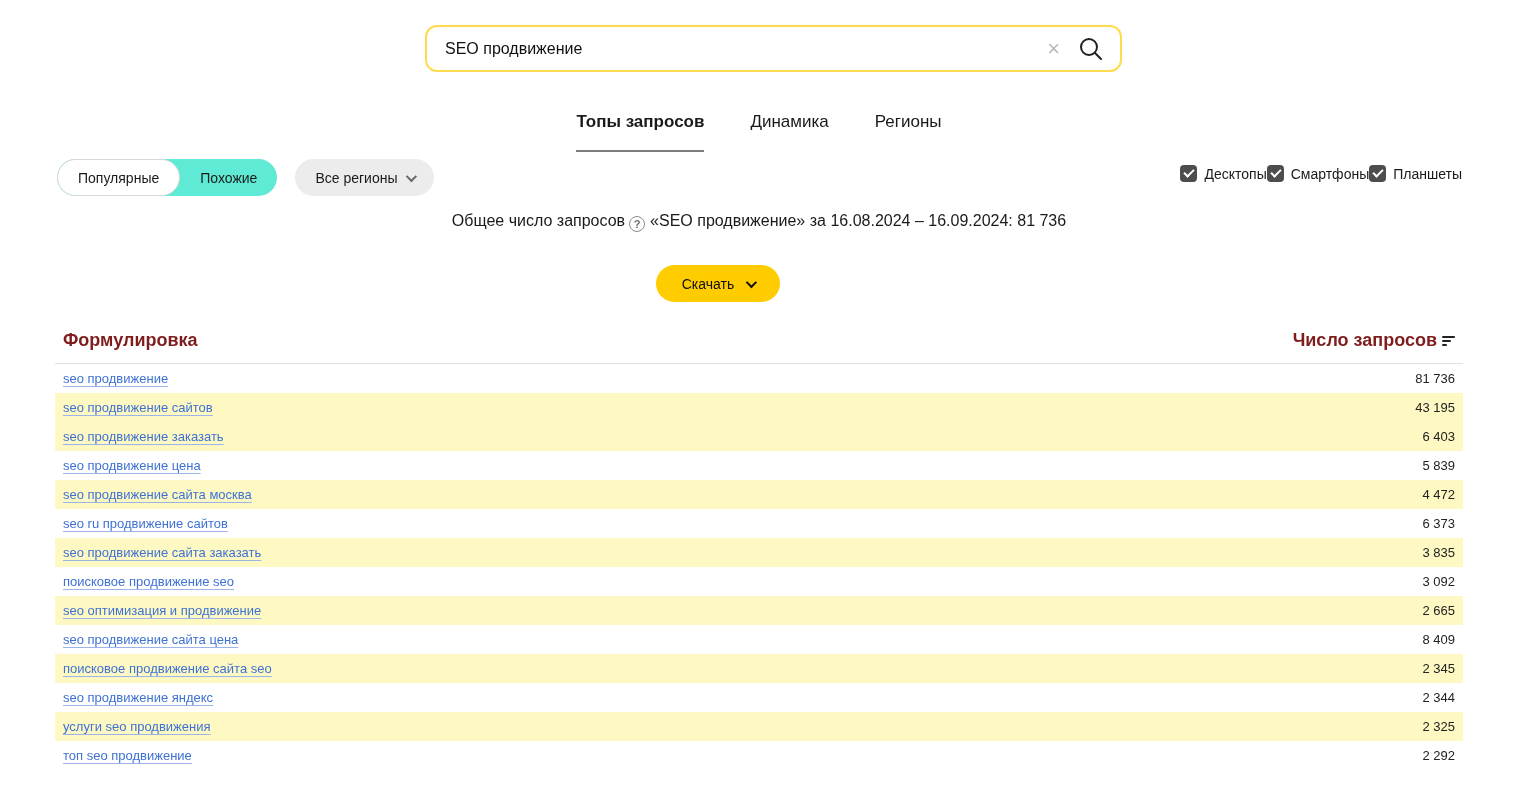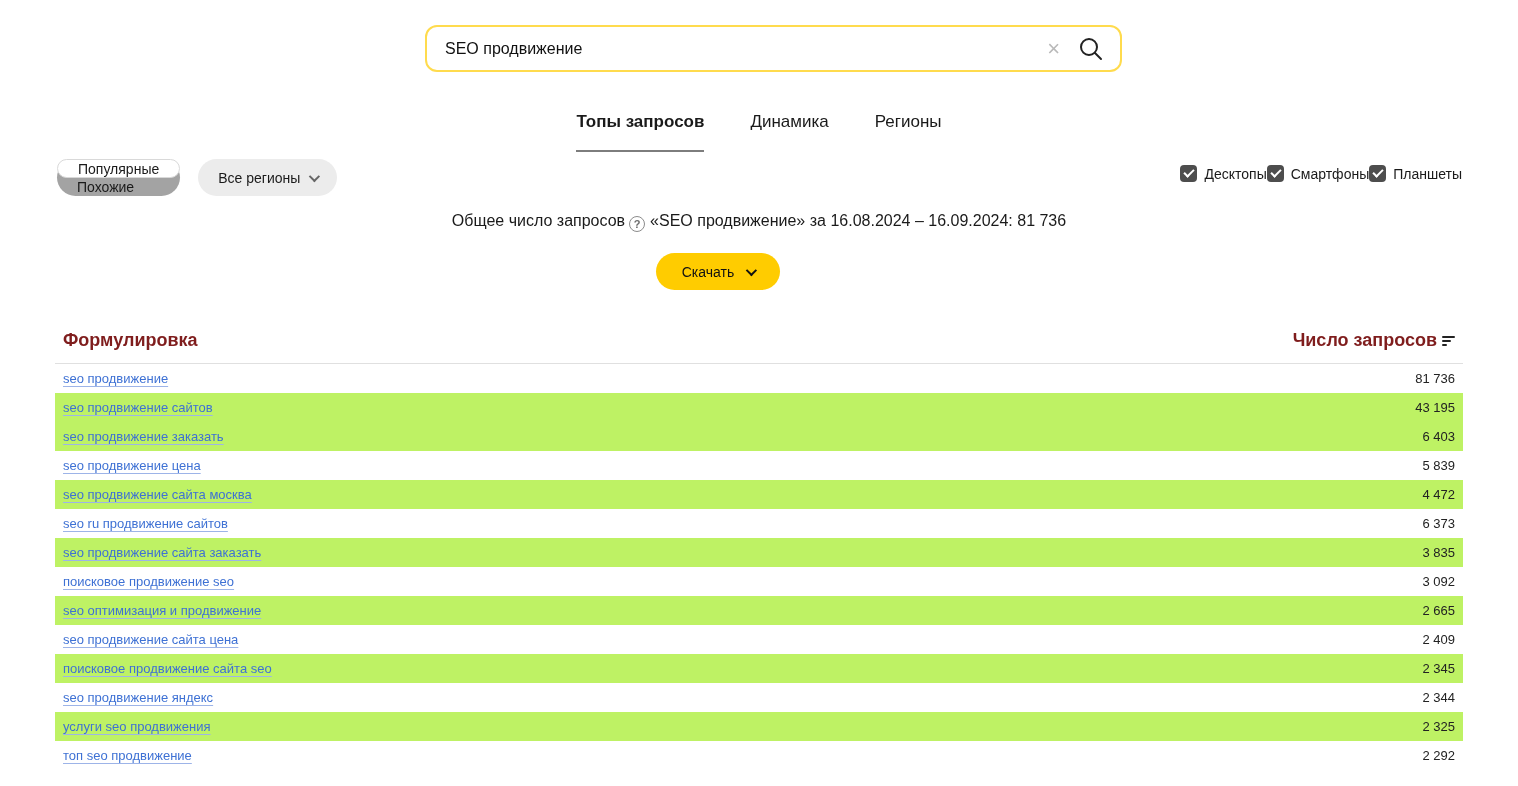--- a/index.html
+++ b/index.html
@@ -18,21 +18,21 @@
 
   
   .tabs { position:absolute; left:0; top:112px; width:1518px;
     display:flex; justify-content:center; gap:46px; }
   .tab { font-size:17px; font-weight:500; color:#1a1a1a; padding-bottom:18px; cursor:pointer; }
   .tab.active { font-weight:700; border-bottom:2px solid #7d7d7d; }
 
   
   .controls { position:absolute; left:0; top:159px; width:1518px; height:37px; }
   .left-controls { position:absolute; left:57px; top:0; display:flex; gap:18px; align-items:center; }
-  .segmented { display:inline-flex; background:#a3a3a3; border-radius:19px; height:37px; align-items:flex-start;flex-direction:column; }
+  .segmented { display:inline-flex; background:#5eead4; border-radius:19px; height:37px; align-items:center; }
   .segment { font-size:14px; padding:0 20px; height:37px; display:flex; align-items:center;
     border-radius:19px; cursor:pointer; color:#1a1a1a; }
   .segment.selected { background:#fff; border:1px solid #d9d9d9; }
   .pill-select { display:inline-flex; align-items:center; gap:9px; background:#ececec;
     border-radius:19px; height:37px; padding:0 20px; font-size:14px; cursor:pointer; }
   .chev { width:8px; height:8px; border-right:2px solid #666; border-bottom:2px solid #666;
     transform:rotate(45deg) translateY(-2px); display:inline-block; }
   .right-controls { position:absolute; right:56px; top:6px; display:flex; align-items:center; }
   .check-item { display:flex; align-items:center; gap:7px; font-size:14px; cursor:pointer; }
   .checkbox { width:17px; height:17px; border-radius:4px; background:#cfcfcf; position:relative; }
@@ -41,40 +41,40 @@
     border-left:2px solid #fff; border-bottom:2px solid #fff; transform:rotate(-45deg); }
 
   
   .summary { position:absolute; left:0; top:212px; width:1518px; text-align:center;
     font-size:16px; color:#1a1a1a; }
   .summary .q-help { display:inline-flex; align-items:center; justify-content:center;
     width:16px; height:16px; border:1.5px solid #8c8c8c; border-radius:50%;
     font-size:11px; color:#6d6d6d; font-weight:700; vertical-align:-2px; margin:0 5px 0 4px; }
 
   
-  .download-wrap { position:absolute; left:0; top:253px; width:1436px; text-align:center; }
+  .download-wrap { position:absolute; left:0; top:265px; width:1436px; text-align:center; }
   .download-btn { display:inline-flex; align-items:center; gap:12px; background:#ffcc00;
     border:none; border-radius:19px; height:37px; padding:0 26px; font-size:14px;
     font-family:"Liberation Sans", sans-serif; color:#111; cursor:pointer; }
   .download-btn .chev { border-color:#111; }
 
   
   .table { position:absolute; left:55px; top:330px; width:1408px; }
   .thead { display:flex; justify-content:space-between; align-items:center;
     padding:0 8px 12px 8px; border-bottom:1px solid #e0e0e0; }
   .th { font-size:18px; font-weight:700; color:#7f1d1d; }
   .th-right { display:flex; align-items:center; gap:5px; cursor:pointer; }
   .sort-icon { display:inline-flex; flex-direction:column; gap:2px; }
   .sort-icon span { display:block; height:2px; background:#222; border-radius:1px; }
   .sort-icon span:nth-child(1){ width:13px; }
   .sort-icon span:nth-child(2){ width:9px; }
   .sort-icon span:nth-child(3){ width:5px; }
   .trow { display:flex; justify-content:space-between; align-items:center;
     height:29px; padding:0 8px; }
-  .trow.alt { background:#bef264; }
+  .trow.alt { background:#fef9c3; }
   .phrase { font-size:13px; color:#3e71d4; text-decoration:underline;
     text-decoration-color:#9db4e8; text-underline-offset:3px; cursor:pointer; }
   .count { font-size:13px; color:#222; }
 </style>
 </head>
 <body>
 
 <div class="page">
 
   <div class="search-bar">
@@ -184,21 +184,21 @@
       <span class="count">3 092</span>
     </div>
 
     <div class="trow alt">
       <a class="phrase">seo оптимизация и продвижение</a>
       <span class="count">2 665</span>
     </div>
 
     <div class="trow">
       <a class="phrase">seo продвижение сайта цена</a>
-      <span class="count">2 409</span>
+      <span class="count">8 409</span>
     </div>
 
     <div class="trow alt">
       <a class="phrase">поисковое продвижение сайта seo</a>
       <span class="count">2 345</span>
     </div>
 
     <div class="trow">
       <a class="phrase">seo продвижение яндекс</a>
       <span class="count">2 344</span>

